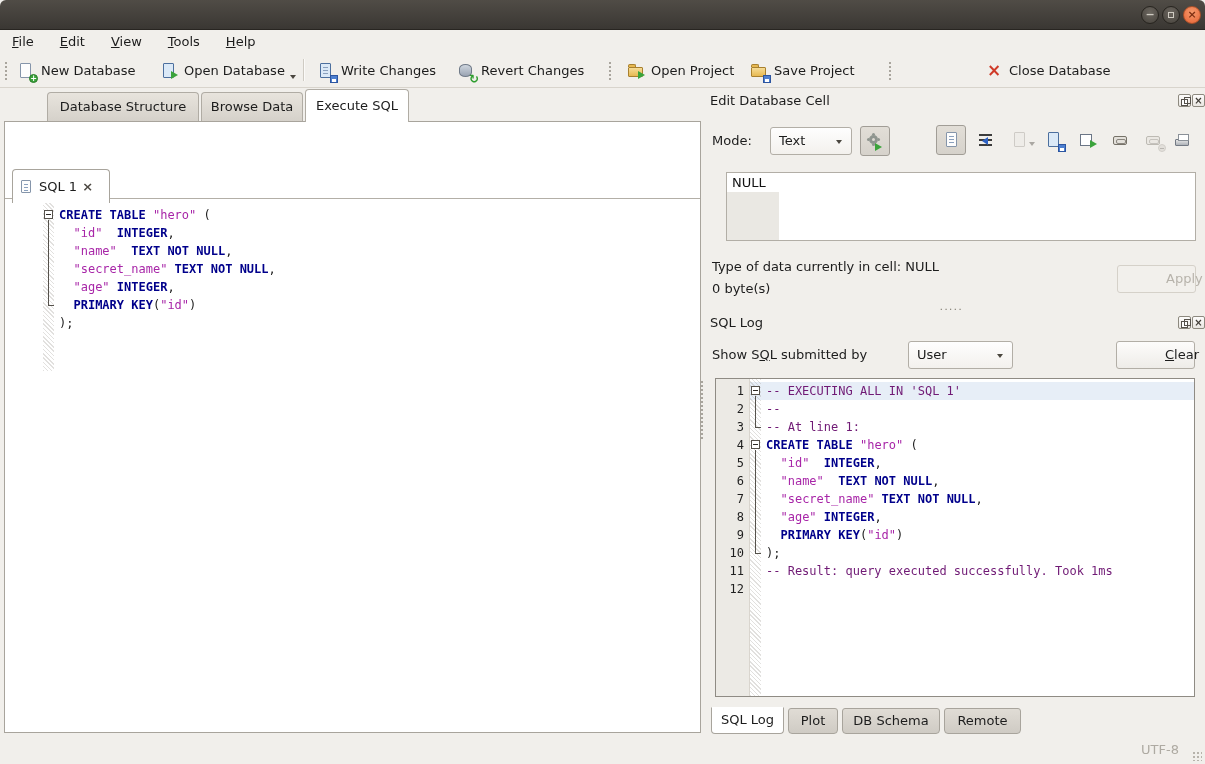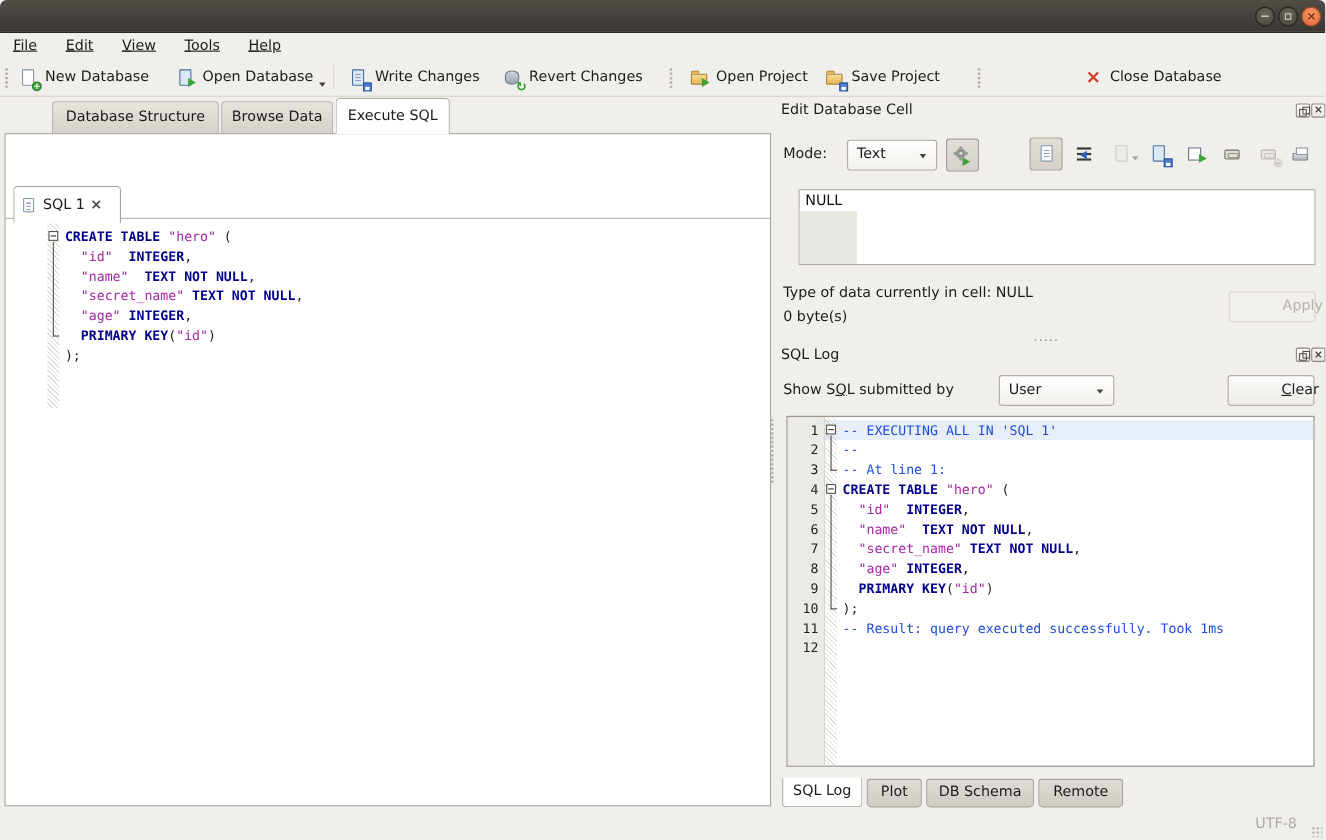--- a/index.html
+++ b/index.html
@@ -9,21 +9,21 @@
 
   
   #titlebar { left:0; top:0; width:1205px; height:30px; background:linear-gradient(#504c46,#3a3733); border-bottom:1px solid #282521; border-radius:6px 6px 0 0; }
   #titlebar .title { position:absolute; left:0; right:0; top:6px; text-align:center; font-weight:bold; color:#dfdbd2; font-size:13px; }
   .winbtn { position:absolute; top:6px; width:18px; height:18px; border-radius:50%; background:radial-gradient(circle at 50% 35%,#6b665f,#46423c); border:1px solid #27241f; color:#cfcbc2; font:bold 11px/16px "DejaVu Sans",sans-serif; text-align:center; }
   .winbtn.close { background:radial-gradient(circle at 50% 35%,#f59a6d,#e66334); border-color:#a8502a; color:#7e2f12; }
   .winbtn .sq { display:inline-block; width:6px; height:6px; border:1px solid #cfcbc2; margin-top:5px; }
 
   
   #menubar { left:0; top:30px; width:1205px; height:23px; background:#f1efeb; display:flex; align-items:center; padding-left:12px; gap:26px; }
-  .menu-item { cursor:default;text-decoration:underline; }
+  .menu-item { cursor:default; }
   .menu-item u { text-decoration:underline; }
 
   
   #toolbar { left:0; top:53px; width:1205px; height:35px; background:#f1efeb; border-bottom:1px solid #d8d4cc; }
   .tbtn { position:absolute; top:4px; height:27px; display:flex; align-items:center; gap:5px; padding:0 4px; border-radius:3px; }
   .tbtn.disabled { color:#b7b3ab; }
   .tsep { position:absolute; top:6px; width:1px; height:22px; background:#cfcbc3; box-shadow:1px 0 0 #fbfaf8; }
   .thandle { position:absolute; top:8px; width:4px; height:19px; background-image:radial-gradient(circle,#a9a59d 1px,transparent 1.2px); background-size:4px 4px; }
 
   
@@ -87,21 +87,21 @@
   .mark.mid::before { content:""; position:absolute; left:5px; top:0; bottom:0; width:1px; background:#55514b; }
   .mark.end::before { content:""; position:absolute; left:5px; top:0; height:10px; width:1px; background:#55514b; }
   .mark.end::after { content:""; position:absolute; left:5px; top:9px; width:6px; height:1px; background:#55514b; }
   .mark.start::before { content:""; position:absolute; left:5px; top:14px; bottom:0; width:1px; background:#55514b; }
   .mark .fbox { position:absolute; left:1px; top:4px; width:9px; height:9px; background:#fff; border:1px solid #55514b; }
   .mark .fbox::after { content:""; position:absolute; left:1px; right:1px; top:3px; height:1px; background:#2e2b27; }
   .ccol { position:relative; margin-left:11px; z-index:1; font:12px/18px "DejaVu Sans Mono","Liberation Mono",monospace; white-space:pre; }
   .cline { height:18px; padding-left:5px; }
   .k { color:#00008b; font-weight:bold; }
   .s { color:#a826a8; }
-  .c { color:#1d4ed8; }
+  .c { color:#701a75; }
 
   
   .hdots { position:absolute; color:#8d897f; font:bold 7px/6px "DejaVu Sans",sans-serif; letter-spacing:2px; }
   .vdots { position:absolute; width:4px; background-image:radial-gradient(circle,#a9a59d 1px,transparent 1.2px); background-size:4px 4px; }
 
   
   #gridpane { left:12px; top:378px; width:677px; height:187px; background:#fff; border:1px solid #b3afa7; }
   #resultsbox { left:12px; top:570px; width:677px; height:157px; background:#fff; border:1px solid #8f8b84; overflow:hidden; }
   #resultstext { position:absolute; left:4px; top:2px; right:18px; bottom:0; font:12px/15.6px "DejaVu Sans Mono","Liberation Mono",monospace; white-space:pre; color:#111; overflow:hidden; }
   #vscroll { position:absolute; right:0; top:0; width:15px; bottom:0; background:#f1efeb; border-left:1px solid #d5d1c9; }

